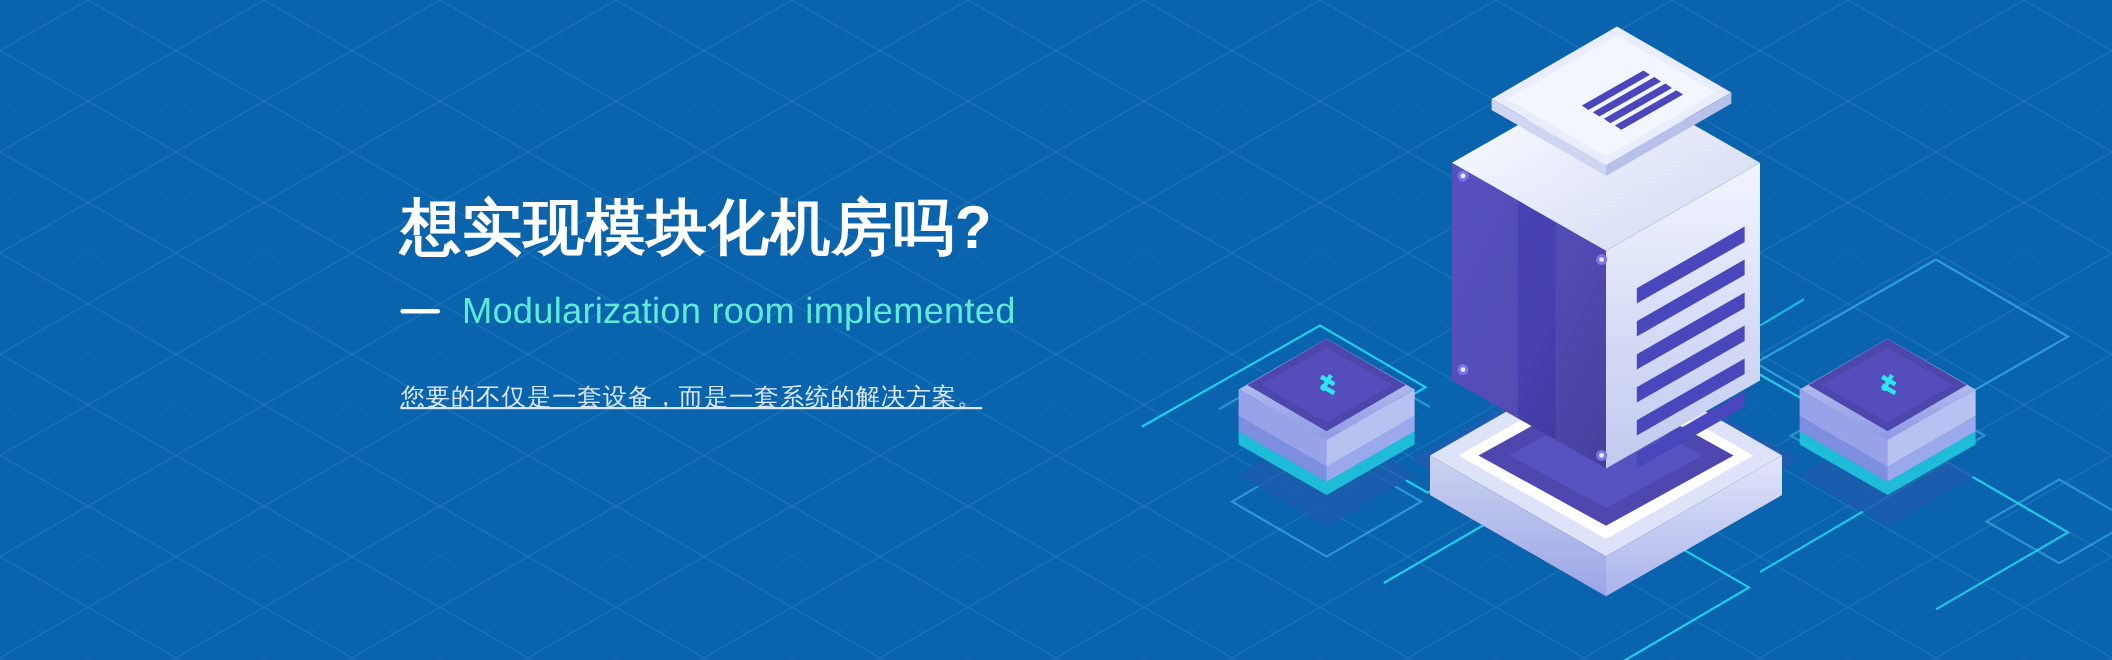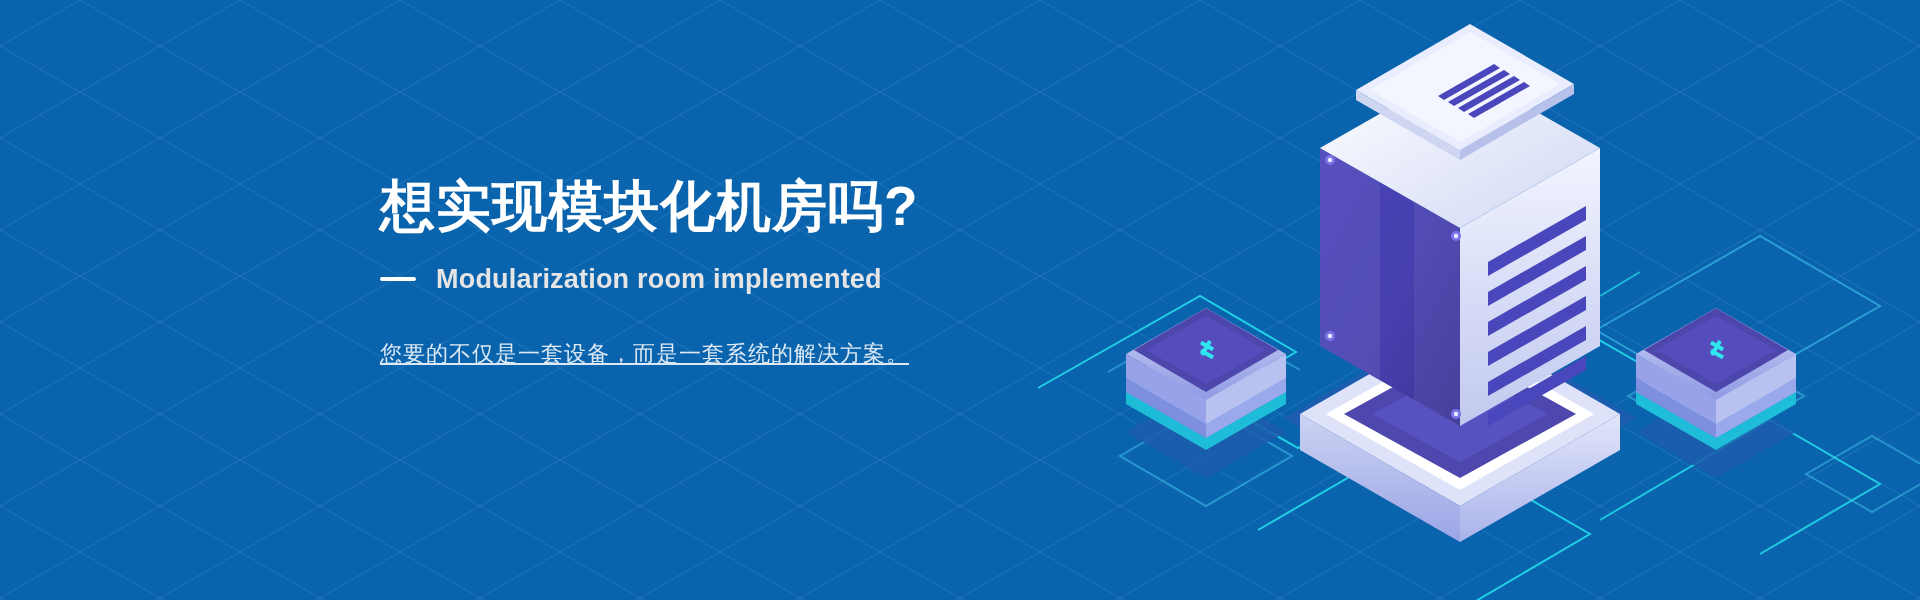--- a/index.html
+++ b/index.html
@@ -16,21 +16,21 @@
     overflow: hidden;
   }
   
   #grid-pattern {
     position: absolute; inset: 0;
     width: 100%; height: 100%;
     pointer-events: none;
   }
   #copy {
     position: absolute;
-    left: 380px;
+    left: 364px;
     top: 176px;
     width: 760px;
     z-index: 4;
   }
   #headline {
     font-size: 55px;
     line-height: 1.12;
     font-weight: 700;
     color: #ffffff;
     letter-spacing: 1px;
@@ -44,23 +44,23 @@
   }
   #sub-rule {
     width: 36px;
     height: 4px;
     background: #ffffff;
     border-radius: 2px;
     flex: 0 0 auto;
     margin-right: 20px;
   }
   #subhead {
-    font-size: 27px;
-    color: #e5e5e5;
-    font-weight: 700;
+    font-size: 33px;
+    color: #5eead4;
+    font-weight: 400;
     letter-spacing: 0.2px;
     white-space: nowrap;
   }
   #body-text {
     margin-top: 42px;
     font-size: 22px;
     color: #dce9f5;
     letter-spacing: 1px;
     line-height: 1.5;
     white-space: nowrap;

